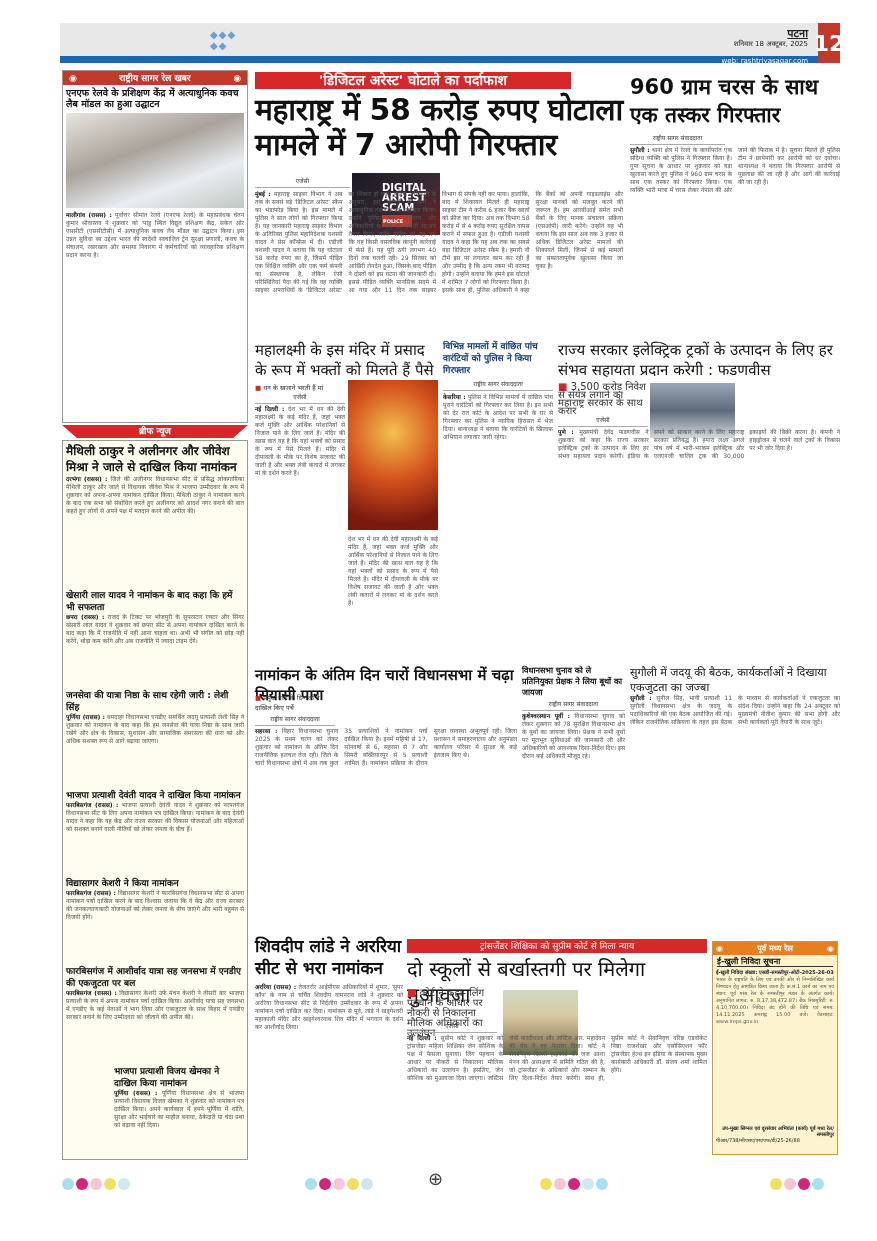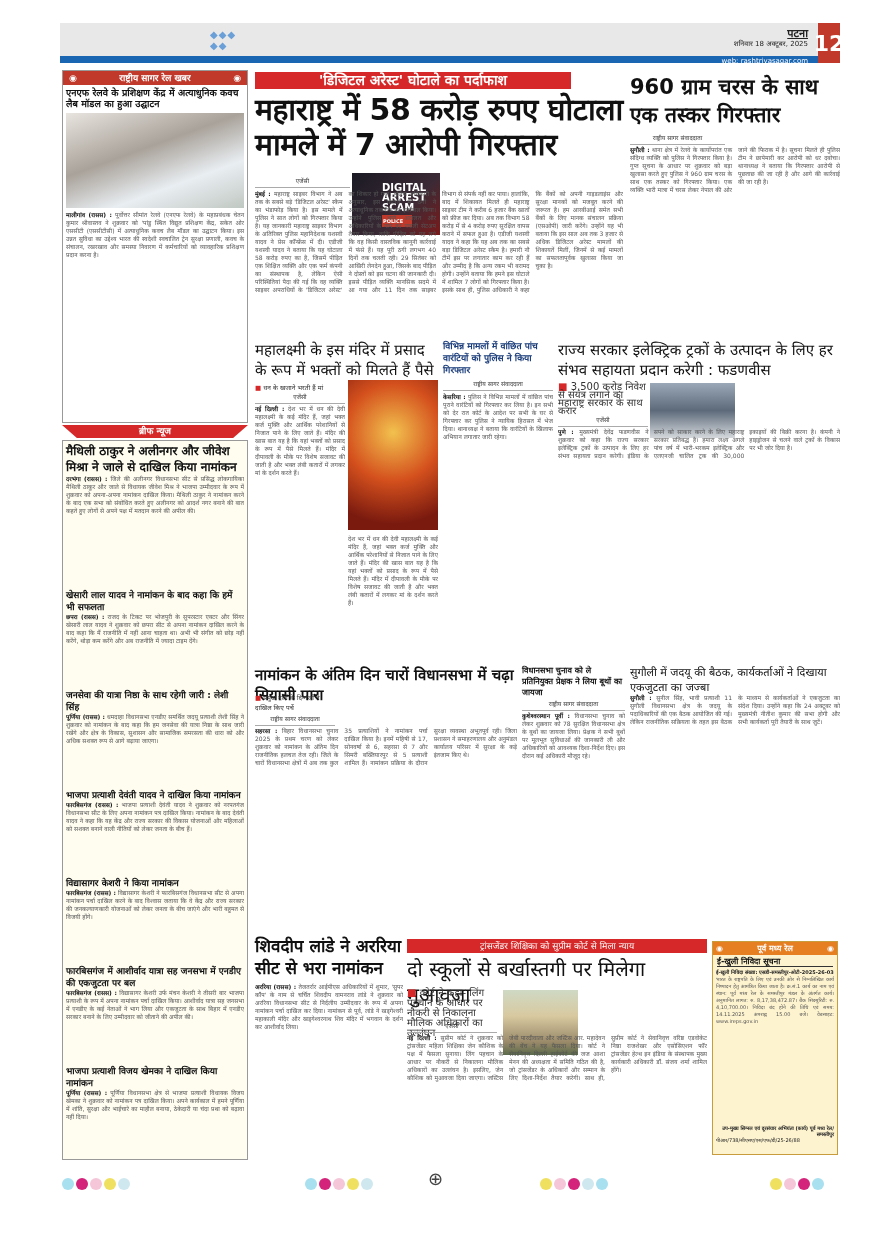--- a/index.html
+++ b/index.html
@@ -67,21 +67,21 @@
         <div class="txt" style="height:72px"><b style="color:#111">फारबिसगंज (रासस) :</b> <span>भाजपा प्रत्याशी देवंती यादव ने शुक्रवार को नरपतगंज विधानसभा सीट के लिए अपना नामांकन पत्र दाखिल किया। नामांकन के बाद देवंती यादव ने कहा कि यह केंद्र और राज्य सरकार की विकास योजनाओं और महिलाओं को सशक्त बनाने वाली नीतियों को लेकर जनता के बीच हैं।</span></div>
       </div>
       <div style="padding: 2px 3px;">
         <div class="hl" style="font-size:9px;line-height:12px">विद्यासागर केशरी ने किया नामांकन</div>
         <div class="txt" style="height:72px"><b style="color:#111">फारबिसगंज (रासस) :</b> <span>विद्यासागर केशरी ने फारबिसगंज विधानसभा सीट से अपना नामांकन पर्चा दाखिल करने के बाद विश्वास जताया कि वे केंद्र और राज्य सरकार की जनकल्याणकारी योजनाओं को लेकर जनता के बीच जाएंगे और भारी बहुमत से विजयी होंगे।</span></div>
       </div>
       <div style="padding: 2px 3px;">
         <div class="hl" style="font-size:9px;line-height:12px">फारबिसगंज में आशीर्वाद यात्रा सह जनसभा में एनडीए की एकजुटता पर बल</div>
         <div class="txt" style="height:72px"><b style="color:#111">फारबिसगंज (रासस) :</b> <span>विद्यासागर केशरी उर्फ मंचन केशरी ने तीसरी बार भाजपा प्रत्याशी के रूप में अपना नामांकन पर्चा दाखिल किया। आशीर्वाद यात्रा सह जनसभा में एनडीए के कई नेताओं ने भाग लिया और एकजुटता के साथ बिहार में एनडीए सरकार बनाने के लिए उम्मीदवार को जीताने की अपील की।</span></div>
       </div>
-      <div style="padding: 2px 3px;">
+      <div style="padding: 2px 3px; margin-left: 48px;">
         <div class="hl" style="font-size:9px;line-height:12px">भाजपा प्रत्याशी विजय खेमका ने दाखिल किया नामांकन</div>
         <div class="txt" style="height:72px"><b style="color:#111">पूर्णिया (रासस) :</b> <span>पूर्णिया विधानसभा क्षेत्र से भाजपा प्रत्याशी विधायक विजय खेमका ने शुक्रवार को नामांकन पत्र दाखिल किया। अपने कार्यकाल में हमने पूर्णिया में शांति, सुरक्षा और भाईचारे का माहौल बनाया, ठेकेदारी या चंदा प्रथा को बढ़ावा नहीं दिया।</span></div>
       </div>
     </div>
 </div>
 
 <div class="abs red-bar" style="left:255px;top:72px;width:316px;height:17px;font-size:14px;line-height:17px">'डिजिटल अरेस्ट' घोटाले का पर्दाफाश</div>
 <div class="abs hl" style="left:255px;top:92px;width:368px;font-size:30px;line-height:35px;letter-spacing:-0.5px">महाराष्ट्र में 58 करोड़ रुपए घोटाला मामले में 7 आरोपी गिरफ्तार</div>
 <div class="abs" style="left:255px;top:177px;width:95px">
   <div class="byline">एजेंसी</div>

